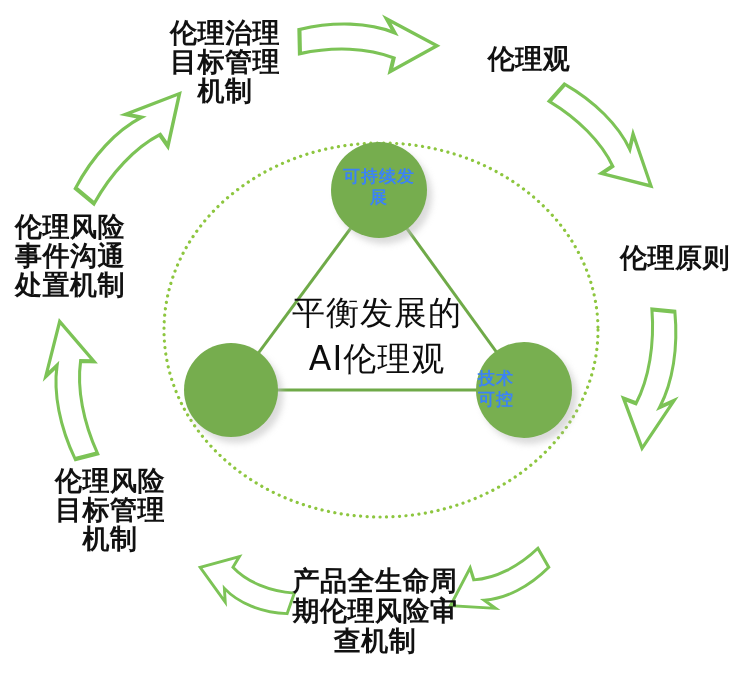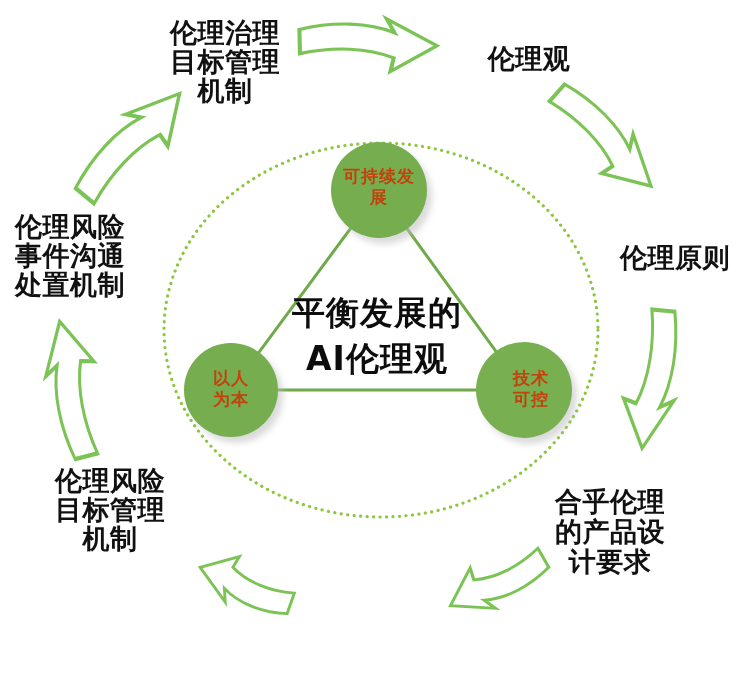--- a/index.html
+++ b/index.html
@@ -6,40 +6,40 @@
   .stage{
     position:relative;width:740px;height:677px;background:#ffffff;
     font-family:"DejaVu Sans",sans-serif;overflow:hidden;
   }
   .stage svg{position:absolute;left:0;top:0;}
   .lbl{
     position:absolute;text-align:center;font-weight:bold;color:#111;
     font-size:27px;line-height:29px;white-space:pre-line;letter-spacing:0.5px;
   }
   .node-lbl{
-    position:absolute;text-align:center;font-weight:bold;color:#c2410c;
+    position:absolute;text-align:center;font-weight:bold;color:#3b82f6;
     font-size:17px;line-height:21px;white-space:pre-line;letter-spacing:1px;
   }
   .center-title{
     position:absolute;left:247px;top:290px;width:260px;text-align:center;
-    font-weight:bold;color:#0d0d0d;font-size:33px;line-height:46px;
+    font-weight:normal;color:#0d0d0d;font-size:33px;line-height:46px;
     white-space:pre-line;letter-spacing:1px;
   }
   
   .lbl-governance{left:125px;top:18px;width:200px;}
   .lbl-view{left:457px;top:44px;width:144px;}
   .lbl-principles{left:595px;top:243px;width:160px;}
   .lbl-design{left:530px;top:487px;width:160px;line-height:30px;}
   .lbl-lifecycle{left:275px;top:566px;width:200px;line-height:30px;}
   .lbl-target{left:30px;top:466px;width:160px;}
   .lbl-event{left:0px;top:212px;width:140px;}
   
   .node-lbl-sustainable{left:319px;top:166px;width:120px;}
   .node-lbl-human{left:191px;top:368px;width:80px;}
-  .node-lbl-tech{left:491px;top:368px;width:80px;}
+  .node-lbl-tech{left:456px;top:368px;width:80px;}
 </style>
 </head>
 <body>
 
 <div class="stage">
 
   <svg width="740" height="677" viewBox="0 0 740 677">
     <defs>
       <path id="arrowshape" d="M 0 -11 C 25 -20 50 -20 69 -11 L 63 -24 L 100 0 L 67 26 L 69 13 C 50 4 25 4 1 12 Z"></path>
       <filter id="soft" x="-40%" y="-40%" width="180%" height="180%">
@@ -74,30 +74,28 @@
       <use href="#arrowshape" transform="translate(86,457) rotate(-101) scale(1.38,1.0)" vector-effect="non-scaling-stroke"></use>
       <use href="#arrowshape" transform="translate(84,196) rotate(-47) scale(1.4,1.05)" vector-effect="non-scaling-stroke"></use>
     </g>
   </svg>
 
   <div class="center-title">平衡发展的
 AI伦理观</div>
 
   <div class="node-lbl node-lbl-sustainable">可持续发
 展</div>
-  <div class="node-lbl node-lbl-human">以人
-为本</div>
   <div class="node-lbl node-lbl-tech">技术
 可控</div>
 
   <div class="lbl lbl-view">伦理观</div>
   <div class="lbl lbl-principles">伦理原则</div>
-  <div class="lbl lbl-design">合乎伦理
-的产品设
-计要求</div>
+  <div class="lbl lbl-lifecycle">产品全生命周
+期伦理风险审
+查机制</div>
   <div class="lbl lbl-target">伦理风险
 目标管理
 机制</div>
   <div class="lbl lbl-event">伦理风险
 事件沟通
 处置机制</div>
   <div class="lbl lbl-governance">伦理治理
 目标管理
 机制</div>
 

